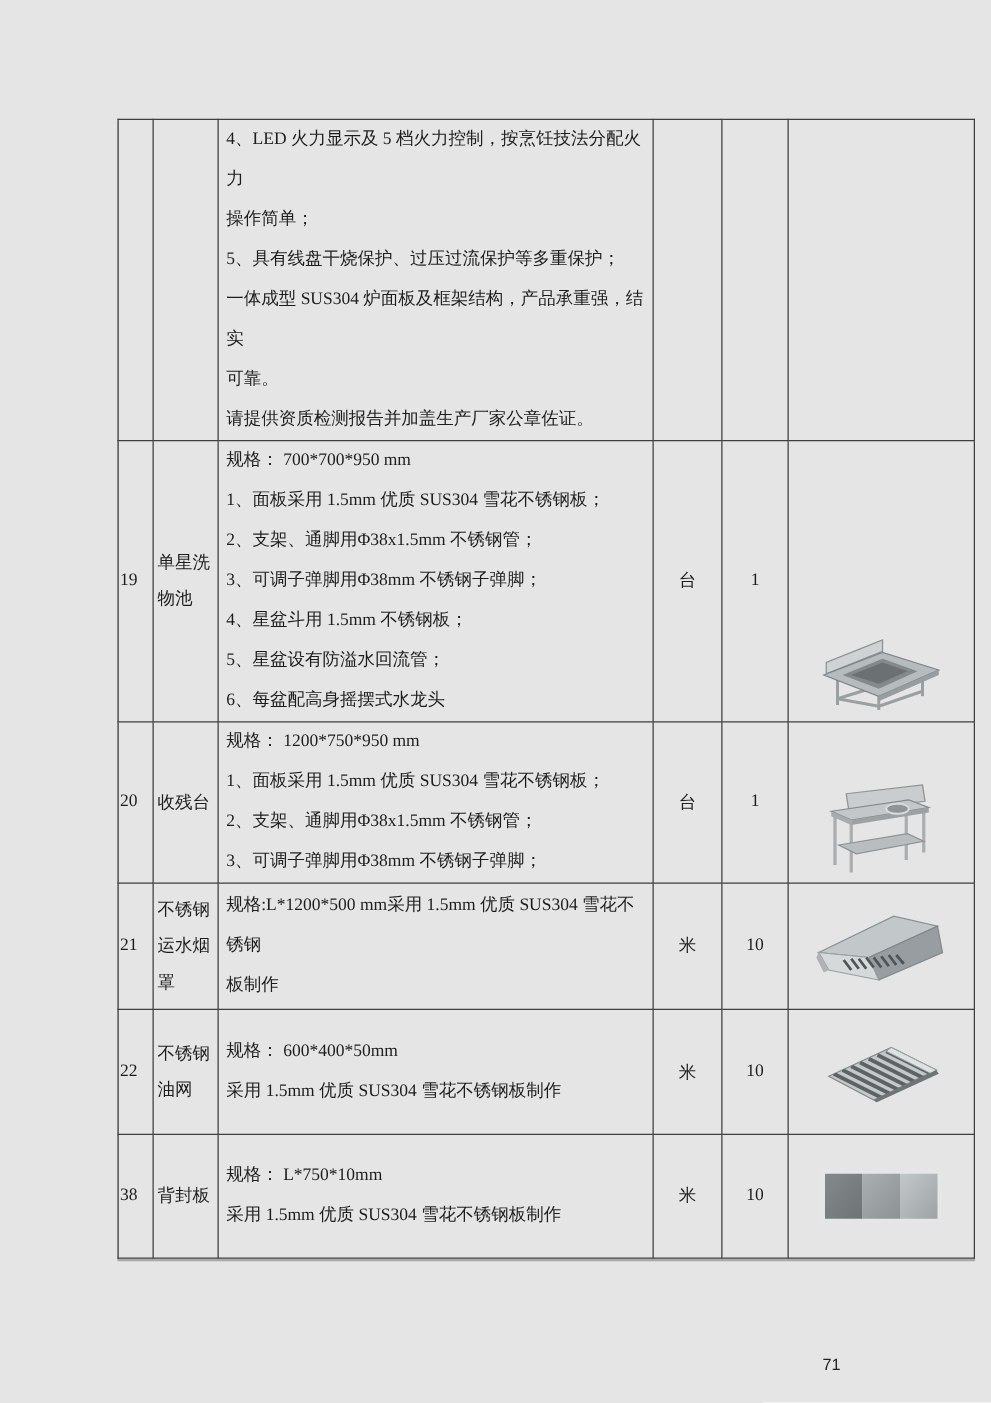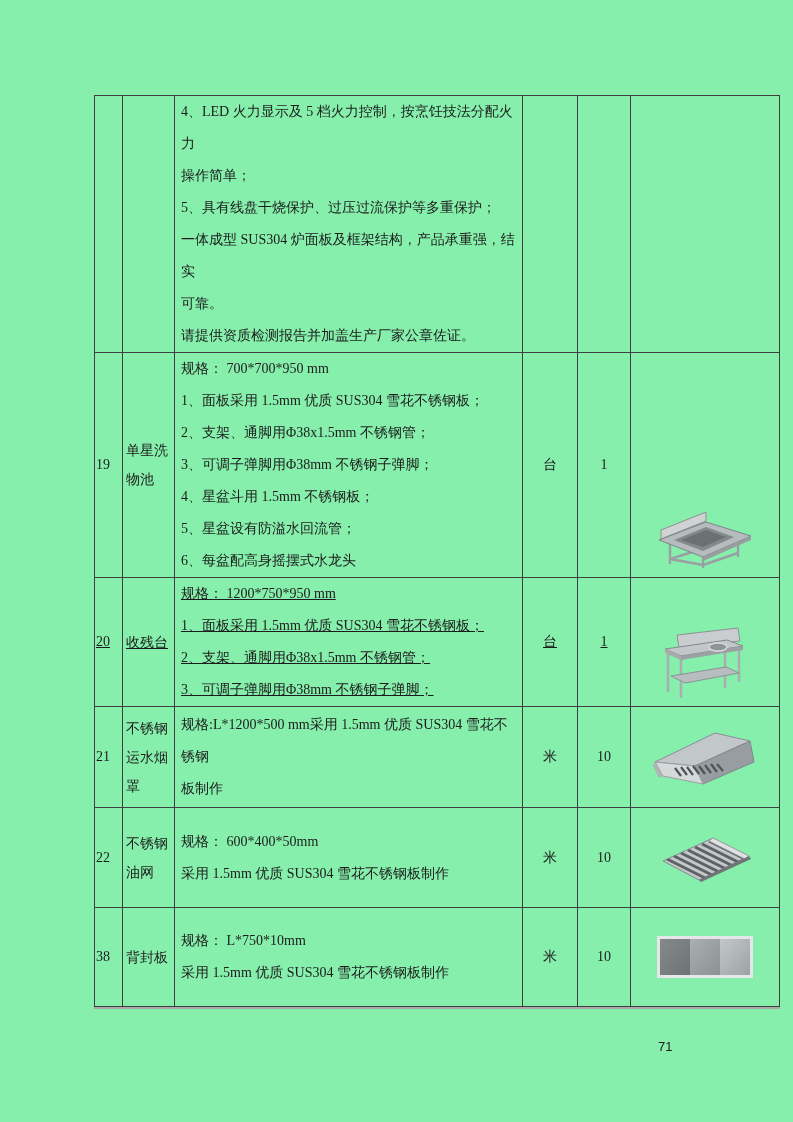--- a/index.html
+++ b/index.html
@@ -1,19 +1,19 @@
 <!DOCTYPE html>
 <html><head>
 <meta charset="utf-8">
 <style>
   html,body{margin:0;padding:0;background:#ffffff;}
   .page{
     position:relative;
     width:793px;height:1122px;
-    background:#86efac;
+    background:#e5e5e5;
     font-family:"Liberation Serif","DejaVu Serif",serif;
     color:#1c1c1c;
     overflow:hidden;
   }
   table.spec-table{
     position:absolute;
     left:94px;top:95px;
     border-collapse:collapse;
     table-layout:fixed;
     width:685px;
@@ -34,31 +34,31 @@
   td.spec{
     padding:0 6px;
     line-height:32px;
     white-space:pre-line;
     text-align:left;
   }
   td.unit,td.qty{ text-align:center; }
   td.img{ position:relative; }
   tr.r0 td{ height:190px; }
   tr.r1 td{ height:218px; }
-  tr.r2 td{ height:124px;text-decoration:underline; }
+  tr.r2 td{ height:124px; }
   tr.r3 td{ height:98px;  }
   tr.r4 td{ height:97px;  }
   tr.r5 td{ height:96px;  }
   .prod{ position:absolute; left:50%; }
   .prod.mid{ top:50%; transform:translate(-50%,-50%); }
   .prod.bot8{ bottom:8px; transform:translateX(-50%); }
   .prod.bot6{ bottom:6px; transform:translateX(-50%); }
   .pagenum{
     position:absolute;
-    left:658px;top:1039px;
+    left:658px;top:1084px;
     font-size:13px;
     font-family:"Liberation Sans","DejaVu Sans",sans-serif;
     color:#222;
   }
 </style>
 </head>
 <body>
 
 <div class="page">
 

